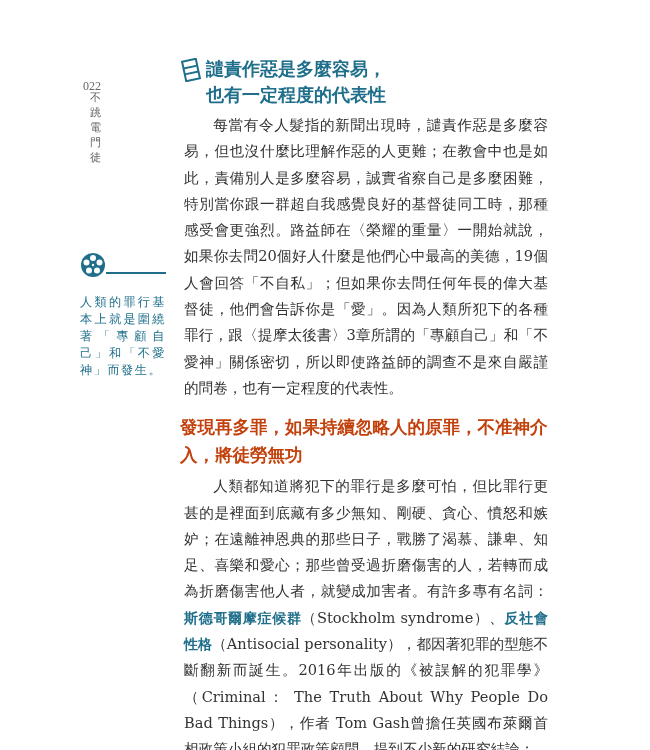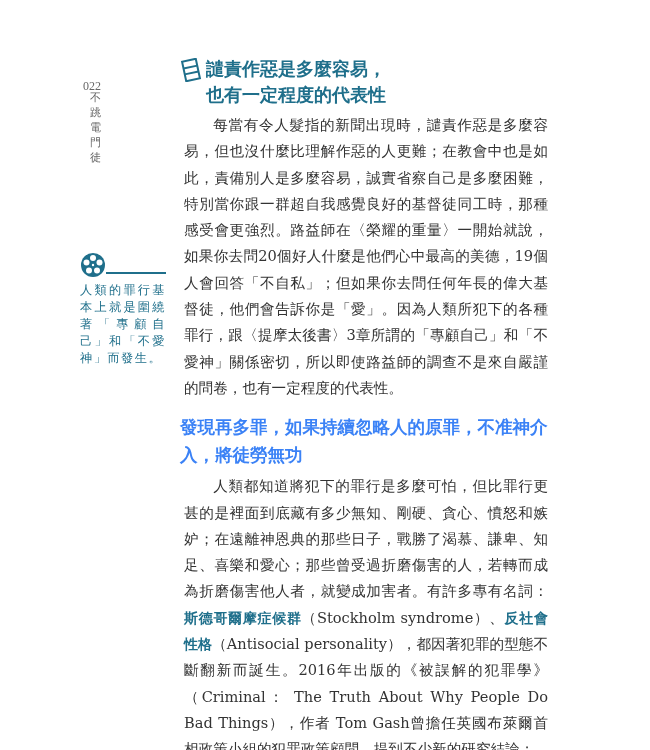--- a/index.html
+++ b/index.html
@@ -7,28 +7,28 @@
          font-family:"DejaVu Serif","Liberation Serif",serif; color:#333; }
   .page-num { position:absolute; left:83px; top:79px; font-size:12px; color:#666;
               font-family:"Liberation Serif",serif; }
   .running-title { position:absolute; left:90px; top:90px; width:14px; font-size:11px;
                    color:#666; line-height:15px; text-align:left; word-break:break-all; }
   .sidenote { position:absolute; left:80px; top:252px; width:86px; }
   .sidenote .reel-row { position:relative; height:28px; }
   .sidenote .reel { position:absolute; left:0; top:0; }
   .sidenote .line { position:absolute; left:26px; top:20px; width:60px; height:2px; background:#1f6f8b; }
   .sidenote .note { color:#1f6f8b; font-size:12.2px; line-height:17px; letter-spacing:1.5px;
-                    font-family:"DejaVu Sans","Liberation Sans",sans-serif; text-align:justify; margin-top:2px; }
+                    font-family:"DejaVu Sans","Liberation Sans",sans-serif; text-align:justify; margin-top:14px; }
   .main { position:absolute; left:180px; top:56px; width:372px; }
   .h1 { position:relative; color:#1f6f8b; font-weight:bold; font-size:18px; line-height:26px;
         padding-left:26px; }
   .h1 .film { position:absolute; left:0; top:2px; }
   .para { font-size:14.6px; line-height:26.3px; color:#333; text-align:justify; margin:4px; }
   .indent { text-indent:2em; }
-  .h2 { color:#3b82f6; font-weight:bold; font-size:17.5px; line-height:28px; margin:12px 0 2px 0; }
+  .h2 { color:#c2410c; font-weight:bold; font-size:17.5px; line-height:28px; margin:12px 0 2px 0; }
   .term { color:#1f6f8b; font-weight:bold; font-family:"DejaVu Sans","Liberation Sans",sans-serif; font-size:14px; }
 </style>
 </head>
 <body>
 
 <div class="page-num">022</div>
 <div class="running-title">不跳電門徒</div>
 
 <div class="sidenote">
   <div class="reel-row">

